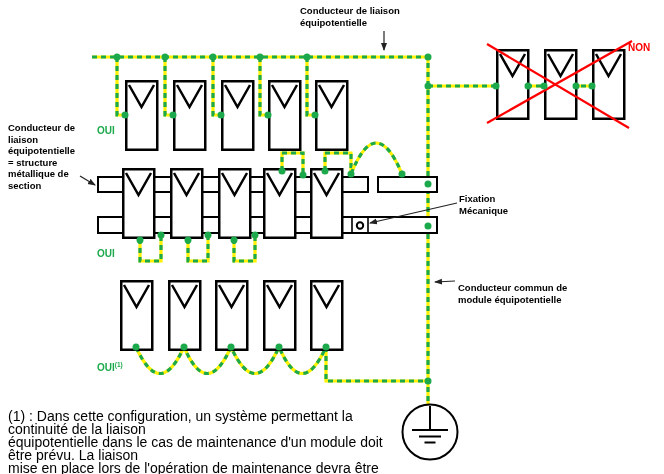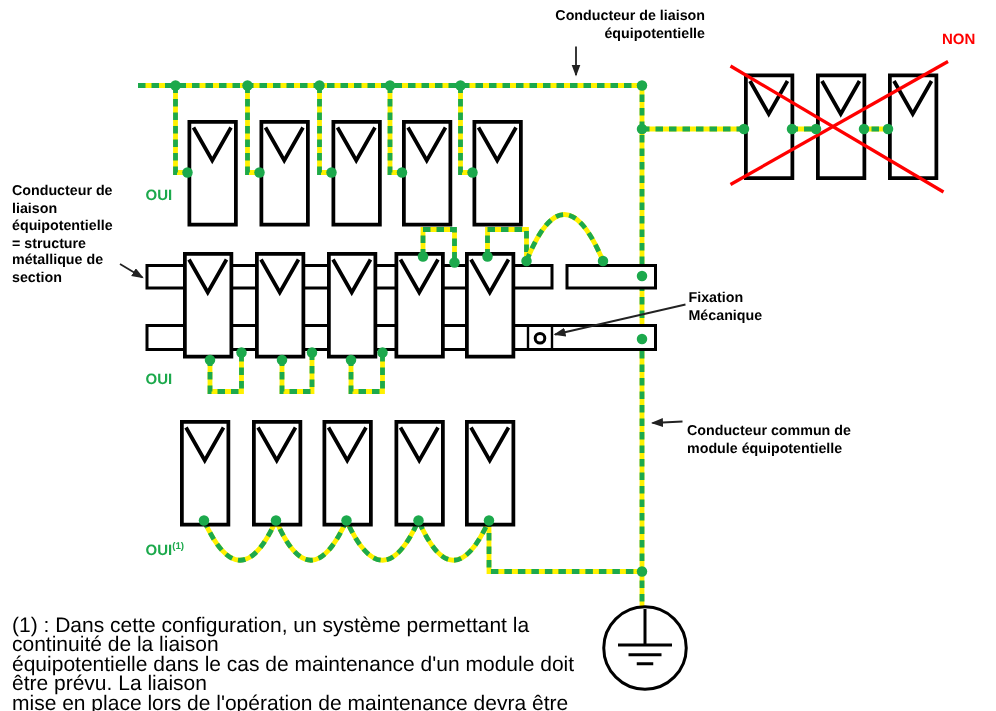--- a/index.html
+++ b/index.html
@@ -142,41 +142,41 @@
     <circle cx="428" cy="226" r="3.5"></circle>
     <circle cx="136" cy="347" r="3.5"></circle>
       <circle cx="184" cy="347" r="3.5"></circle>
       <circle cx="231" cy="347" r="3.5"></circle>
     <circle cx="279" cy="347" r="3.5"></circle>
       <circle cx="326" cy="347" r="3.5"></circle>
       <circle cx="428" cy="381" r="3.5"></circle>
   </g>
 </svg>
 
-<div class="lbl" style="left:300px;top:5px;width:170px;text-align:right">
+<div class="lbl" style="left:300px;top:5px;width:170px;text-align:left">
   <div>Conducteur de liaison</div>
   <div>équipotentielle</div>
 </div>
 
 <div class="lbl" style="left:8px;top:122px;width:92px">
   <div>Conducteur de</div>
   <div>liaison</div>
   <div>équipotentielle</div>
   <div>= structure</div>
   <div>métallique de</div>
   <div>section</div>
 </div>
 
 <div class="lbl green oui" style="left:97px;top:126px">OUI</div>
 
 <div class="lbl green oui" style="left:97px;top:249px">OUI</div>
 
 <div class="lbl green oui" style="left:97px;top:360px"><span>OUI</span><sup>(1)</sup></div>
 
-<div class="lbl red oui" style="left:628px;top:22px">NON</div>
+<div class="lbl red oui" style="left:628px;top:43px">NON</div>
 
 <div class="lbl" style="left:459px;top:193px">
   <div>Fixation</div>
   <div>Mécanique</div>
 </div>
 
 <div class="lbl" style="left:458px;top:282px">
   <div>Conducteur commun de</div>
   <div>module équipotentielle</div>
 </div>

